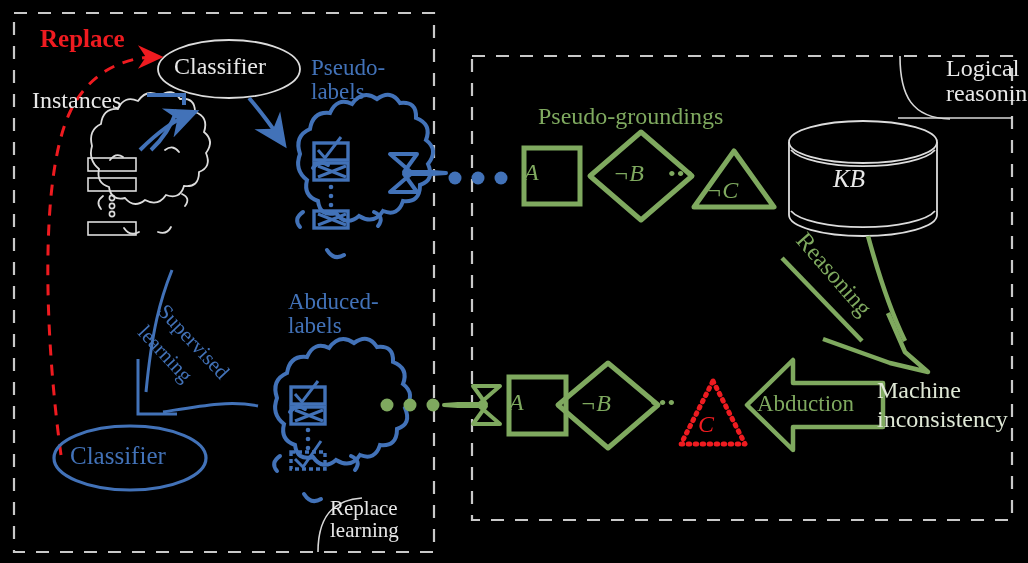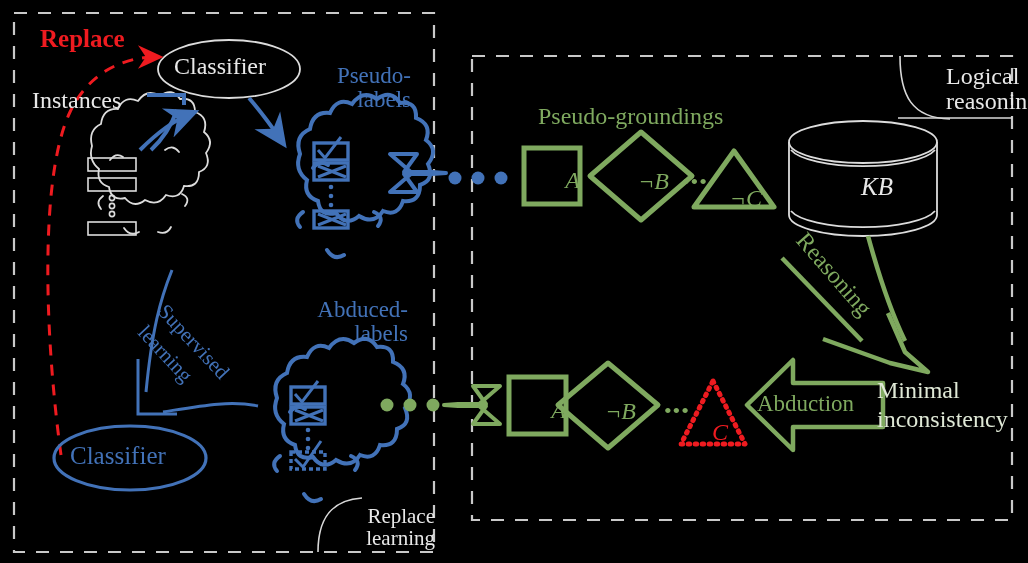--- a/index.html
+++ b/index.html
@@ -7,21 +7,21 @@
        font-family:"Liberation Serif","DejaVu Serif",serif;}
   #stage{position:relative;width:1028px;height:563px;background:#000;}
   svg.layer{position:absolute;left:0;top:0;width:1028px;height:563px;overflow:visible;}
   .txt{position:absolute;white-space:pre;line-height:1.05;}
   .c-blue{color:#4272b8;}
   .c-green{color:#7fa95f;}
   .c-red{color:#ef1b20;}
   .c-white{color:#e8e8e8;}
   .c-greenwhite{color:#dfe8d6;}
   .ital{font-style:italic;}
-  .ctr{text-align:right;margin-top:8px;}
+  .ctr{text-align:left;}
 </style>
 </head>
 <body>
 
 <div id="stage">
 
   <svg class="layer" viewBox="0 0 1028 563">
     <defs>
       <marker id="redArrow" markerWidth="9" markerHeight="9" refX="6" refY="4.5" orient="auto">
         <path d="M0,0.6 L8.5,4.5 L0,8.4 L2.6,4.5 Z" fill="#ef1b20"></path>
@@ -191,16 +191,16 @@
 
   <div class="txt c-green" style="left:810px;top:228px;font-size:24px;transform:rotate(49deg);transform-origin:0 0;">Reasoning</div>
 
   <div class="txt c-green ital ctr" style="left:509px;top:390px;width:57px;font-size:24px;">A</div>
   <div class="txt c-green ital ctr" style="left:580px;top:391px;width:56px;font-size:24px;">¬B</div>
   <div class="txt c-green ctr" style="left:650px;top:391px;width:40px;font-size:22px;letter-spacing:1px;">•••</div>
   <div class="txt c-red ital ctr" style="left:698px;top:412px;width:30px;font-size:24px;">C</div>
 
   <div class="txt c-green" style="left:757px;top:392px;font-size:23px;font-family:Liberation Serif, serif;">Abduction</div>
 
-  <div class="txt c-greenwhite" style="left:877px;top:378px;font-size:24px;">Minimal</div>
+  <div class="txt c-greenwhite" style="left:877px;top:378px;font-size:24px;">Machine</div>
   <div class="txt c-greenwhite" style="left:877px;top:407px;font-size:24px;">inconsistency</div>
 
 </div>
 
 </body></html>

